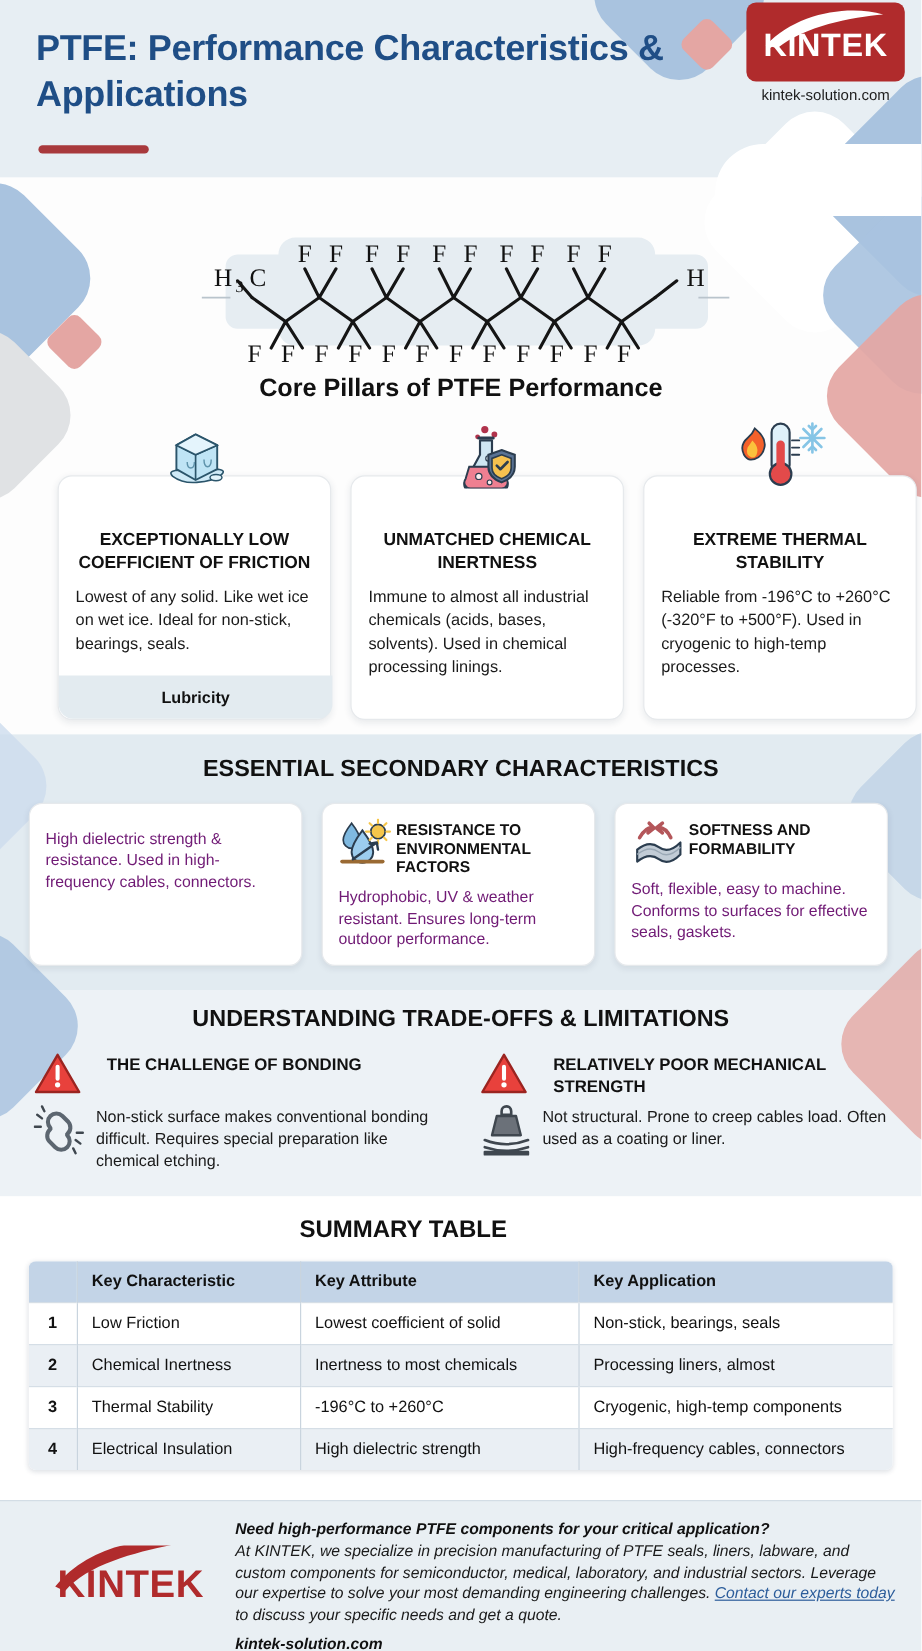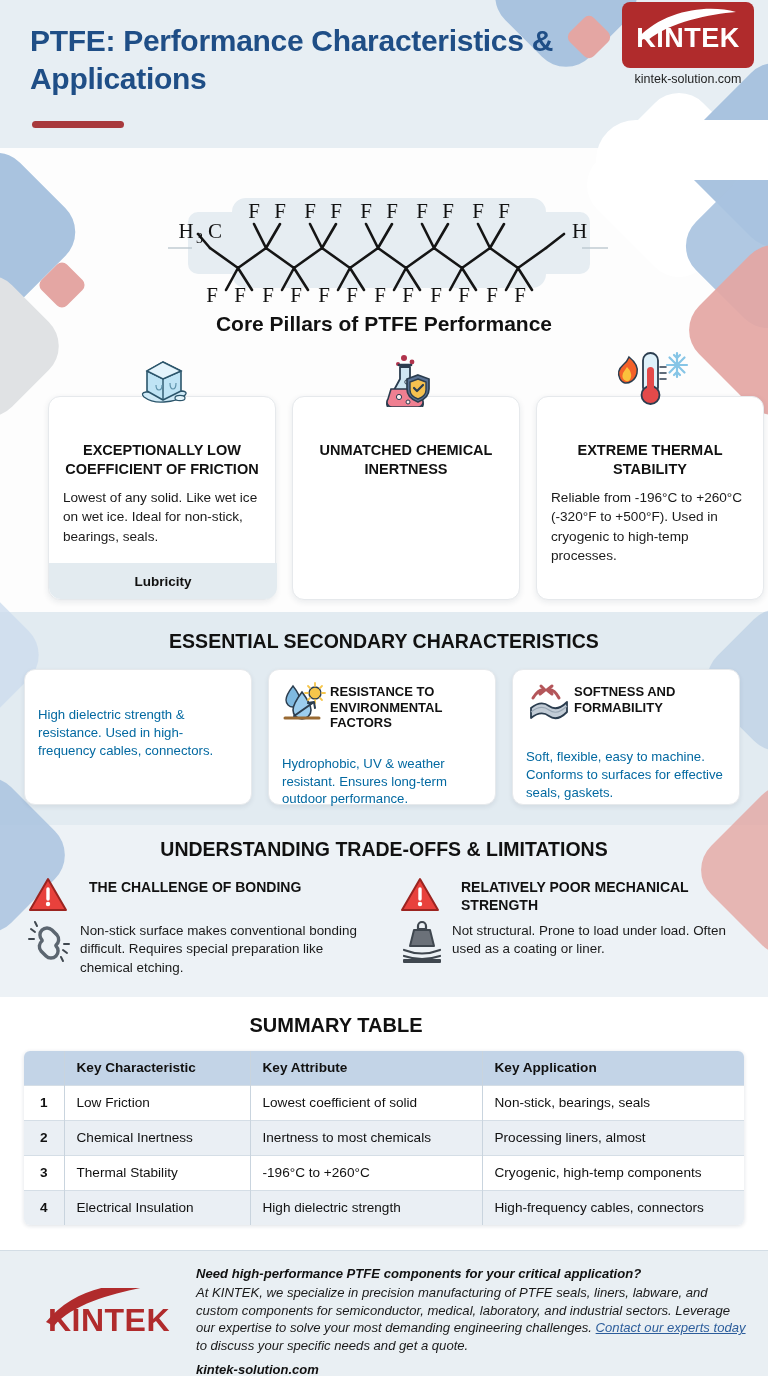--- a/index.html
+++ b/index.html
@@ -101,21 +101,21 @@
     background: #ffffff; border-radius: 11px; border: 1px solid #e6e9ec;
     box-shadow: 0 2px 5px rgba(20,40,70,0.08);
     padding: 12px 13px;
   }
   #sec-0 { left: 24px; }
   #sec-1 { left: 268px; }
   #sec-2 { left: 512px; }
   .sec-top { display: flex; align-items: flex-start; gap: 8px; }
   .sec-ic { flex: 0 0 auto; width: 40px; height: 42px; }
   .sec-title { font-size: 13px; font-weight: bold; color: #111; line-height: 1.2; padding-top: 2px; }
-  .sec-desc { margin-top: 24px; font-size: 13.2px; color: #0369a1; line-height: 1.35; }
+  .sec-desc { margin-top: 8px; font-size: 13.2px; color: #701a75; line-height: 1.35; }
 
   
   #trade-head {
     position: absolute; left: 0; top: 838px; width: 768px;
     text-align: center; font-size: 19.5px; font-weight: bold; color: #111;
   }
   .trade { position: absolute; top: 876px; width: 340px; }
   #trade-0 { left: 28px; }
   #trade-1 { left: 400px; }
   .trade-head-row { display: flex; align-items: flex-start; gap: 21px; }
@@ -277,20 +277,21 @@
         <circle cx="21" cy="44" r="2.6" fill="#fdeef0" stroke="#2b3d4f" stroke-width="1"></circle>
         <circle cx="30" cy="49" r="2" fill="#fdeef0" stroke="#2b3d4f" stroke-width="1"></circle>
         <circle cx="29" cy="29" r="2.2" fill="#eaf5fa" stroke="#2b3d4f" stroke-width="1"></circle>
         <path d="M21 12 h12" stroke="#2b3d4f" stroke-width="2.6" stroke-linecap="round"></path>
         <path d="M40 22 l11 4 v10 q0 9 -11 13 q-11 -4 -11 -13 v-10 z" fill="#5a7394" stroke="#2b3d4f" stroke-width="1.7"></path>
         <path d="M40 26 l8 3 v8 q0 6 -8 9 q-8 -3 -8 -9 v-8 z" fill="#f5c14f" stroke="#2b3d4f" stroke-width="1.4"></path>
         <path d="M36 35 l3 3 l6 -6" stroke="#2b3d4f" stroke-width="2.2" fill="none" stroke-linecap="round" stroke-linejoin="round"></path>
       </svg>
     </div>
     <div class="pillar-title">UNMATCHED CHEMICAL INERTNESS</div>
+    <div class="pillar-desc">Immune to almost all industrial chemicals (acids, bases, solvents). Used in chemical processing linings.</div>
   </div>
 
   <div class="pillar" id="pillar-2">
     <div class="pillar-icon">
       <svg width="80" height="56" viewBox="0 0 80 56">
         <path d="M18 6 q10 8 8 16 q-1 5 -5 8 q-8 5 -12 -2 q-4 -8 3 -14 q4 -3 6 -8z" fill="#f4612a" stroke="#2b3d4f" stroke-width="1.5"></path>
         <path d="M16 16 q5 5 4 10 q-1 5 -5 4 q-5 -2 -3 -8 q2 -3 4 -6z" fill="#fbc13c"></path>
         <rect x="32" y="2" width="15" height="42" rx="7.5" fill="#dff1fa" stroke="#2b3d4f" stroke-width="1.8"></rect>
         <circle cx="39.5" cy="44" r="9" fill="#e34a4a" stroke="#2b3d4f" stroke-width="1.8"></circle>
         <rect x="36" y="16" width="7" height="26" rx="3.5" fill="#e34a4a"></rect>
@@ -389,21 +390,21 @@
     <div class="trade-body-row">
       <span class="trade-ic">
         <svg width="44" height="46" viewBox="0 0 44 46">
           <path d="M18 6 a4 4 0 0 1 8 0 v3 h-8 z" fill="none" stroke="#3f474f" stroke-width="2.2"></path>
           <path d="M14 10 h16 l4 16 h-24 z" fill="#6b7179" stroke="#3f474f" stroke-width="2" stroke-linejoin="round"></path>
           <path d="M4 30 q18 7 36 0" stroke="#3f474f" stroke-width="2.2" fill="none" stroke-linecap="round"></path>
           <path d="M4 36 q18 6 36 0" stroke="#3f474f" stroke-width="2.2" fill="none" stroke-linecap="round"></path>
           <rect x="3" y="39" width="38" height="4" fill="#3f474f" rx="1"></rect>
         </svg>
       </span>
-      <span class="trade-desc">Not structural. Prone to load under load. Often used as a coating or liner.</span>
+      <span class="trade-desc">Not structural. Prone to creep cables load. Often used as a coating or liner.</span>
     </div>
   </div>
 
   <div id="summary-head">SUMMARY TABLE</div>
   <table id="summary-table">
     <thead>
       <tr>
         <th class="col-idx"></th>
         <th class="col-a">Key Characteristic</th>
         <th class="col-b">Key Attribute</th>

